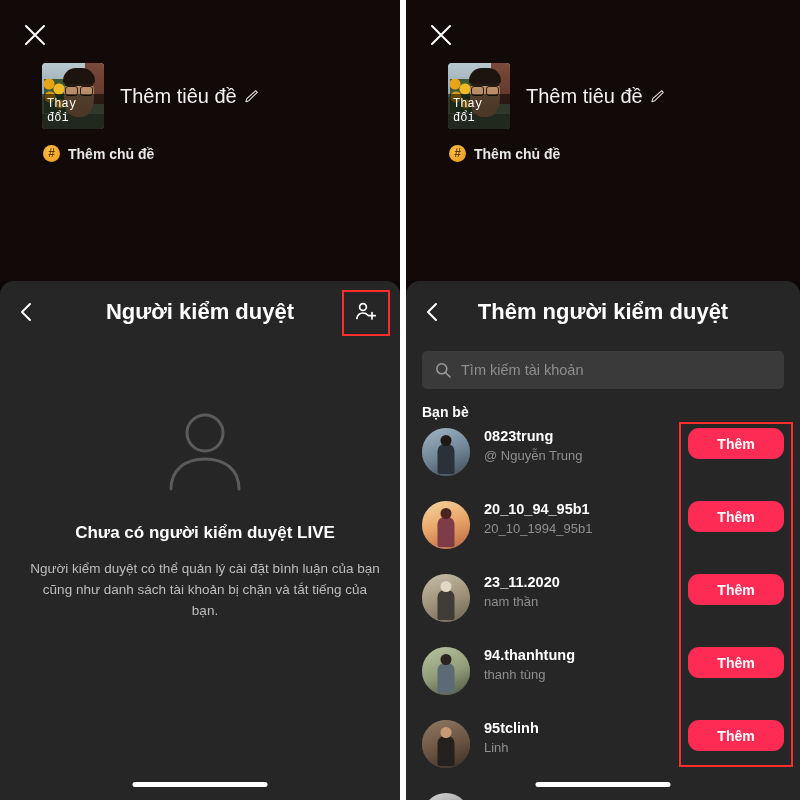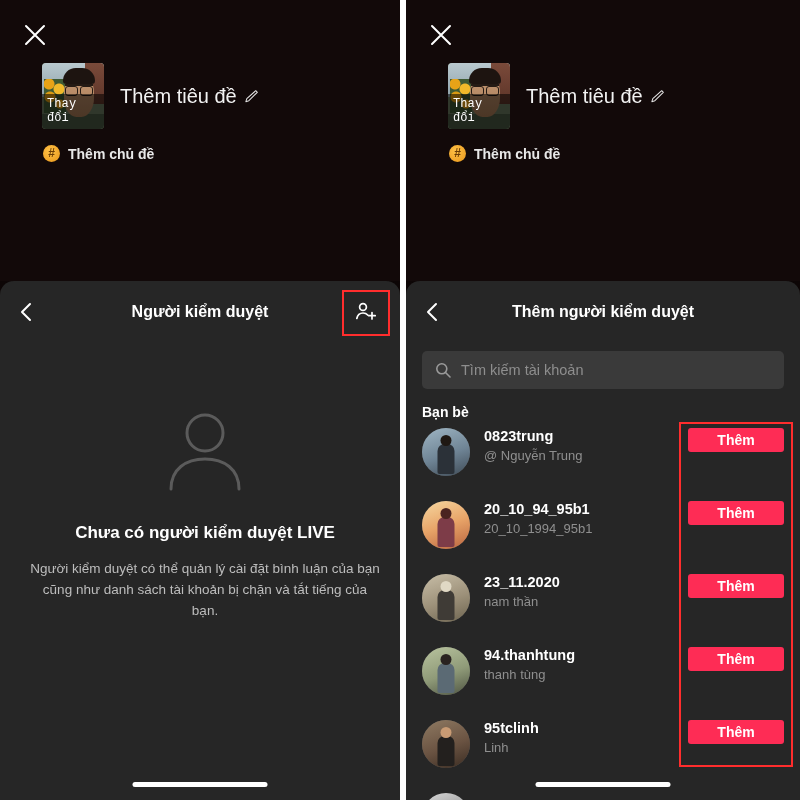--- a/index.html
+++ b/index.html
@@ -157,21 +157,21 @@
   .back-icon {
     position: absolute;
     left: 16px; top: 50%;
     transform: translateY(-50%);
     width: 22px; height: 22px;
     cursor: pointer;
   }
   .back-icon svg { display:block; width:22px; height:22px; }
   .sheet-title {
     color: #ffffff;
-    font-size: 16px;
+    font-size: 22px;
     font-weight: bold;
   }
   .add-person-btn {
     position: absolute;
     right: 17px; top: 50%;
     transform: translateY(-50%);
     width: 34px; height: 32px;
     display: flex; align-items: center; justify-content: center;
     cursor: pointer;
   }
@@ -291,25 +291,25 @@
   }
   .friend-sub {
     color: #8f8f8f;
     font-size: 13px;
     white-space: nowrap;
     overflow: hidden;
     text-overflow: ellipsis;
   }
   .add-btn {
     flex: none;
-    width: 96px; height: 24px;
+    width: 96px; height: 31px;
     background: #fe2c55;
     color: #ffffff;
     border: none;
-    border-radius: 3px;
+    border-radius: 11px;
     font-family: "Liberation Sans", sans-serif;
     font-size: 14px;
     font-weight: bold;
     cursor: pointer;
   }
   .hl-box-right {
     position: absolute;
     right: 7px; top: 141px;
     width: 114px; height: 345px;
     border: 2.5px solid #ff2d2d;

